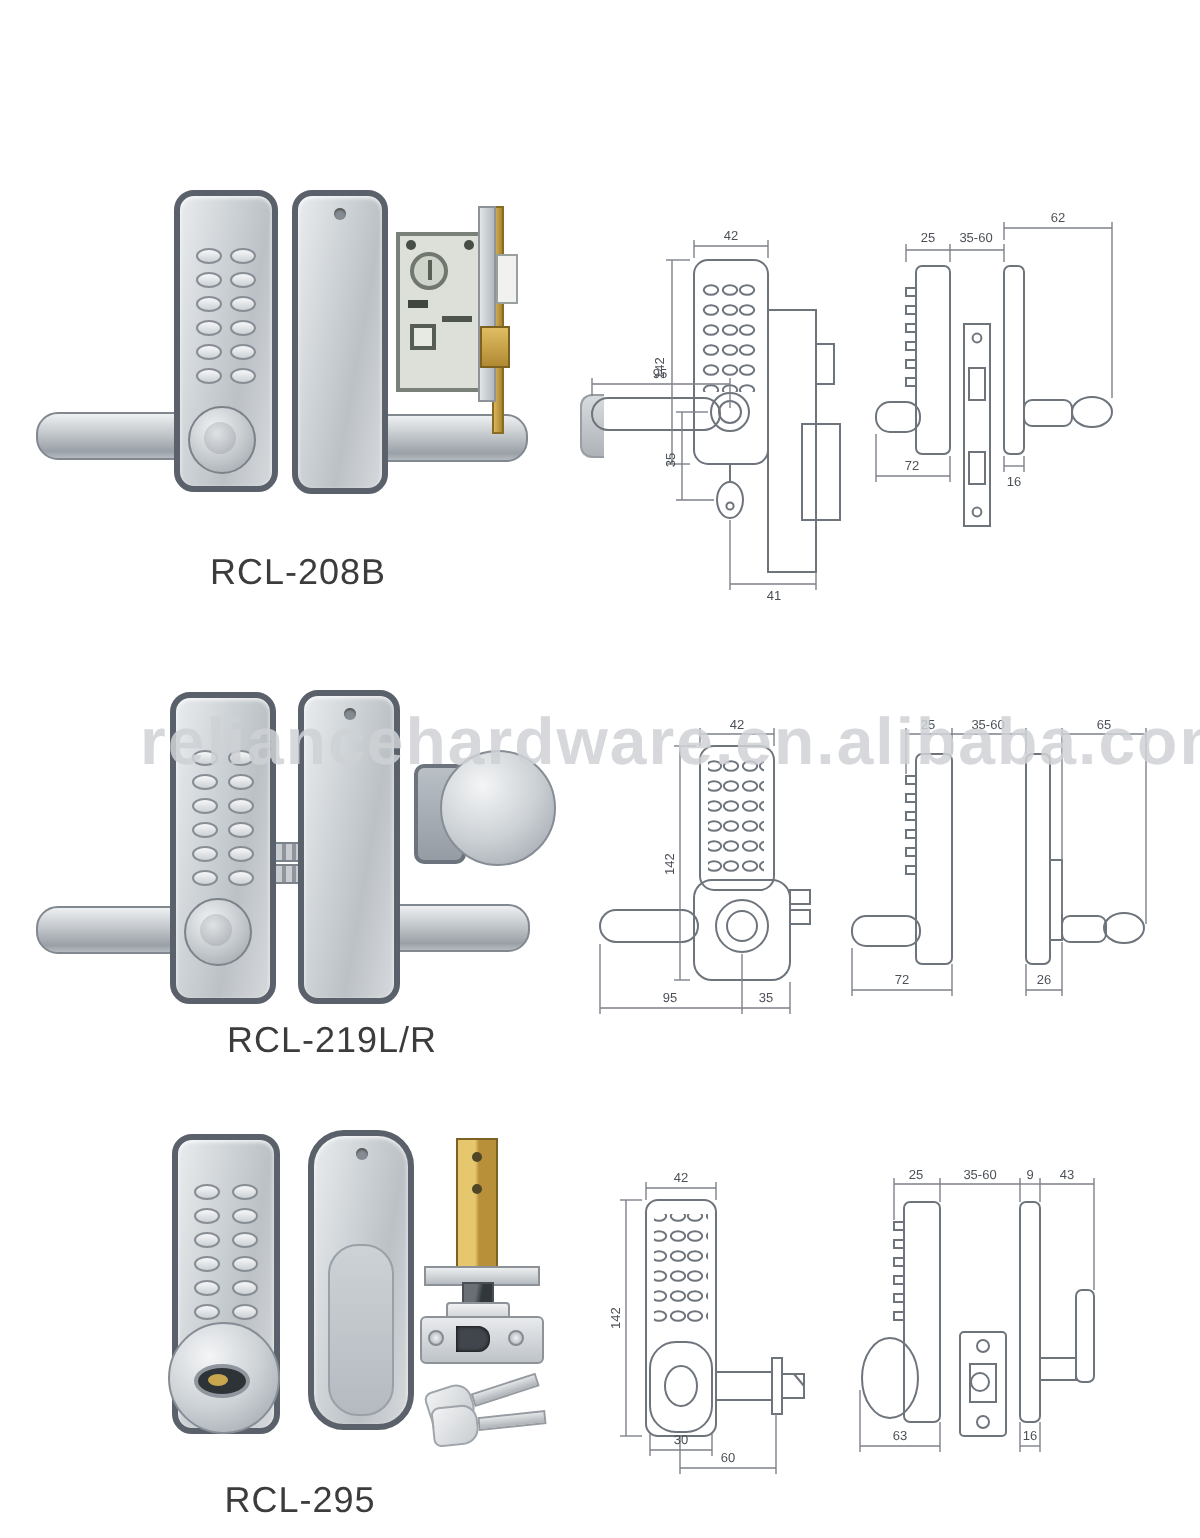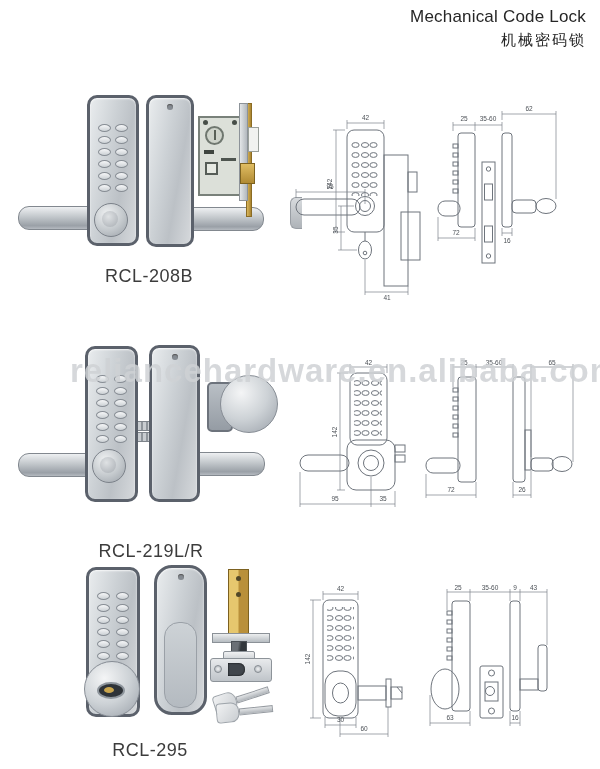--- a/index.html
+++ b/index.html
@@ -83,24 +83,20 @@
   .draw{position:absolute;z-index:5;}
   .oln{fill:none;stroke:#6e747c;stroke-width:1;}
   .dln line{stroke:#7d828a;stroke-width:.7;}
   .draw text{font-size:6.5px;fill:#4c5157;text-anchor:middle;font-family:"Liberation Sans",sans-serif;}
 </style>
 </head>
 <body>
 
 <div class="page">
 
-  <div class="title">
-    <div class="en">Mechanical Code Lock</div>
-    <div class="cn">机械密码锁</div>
-  </div>
 
   <div class="wm">reliancehardware.en.alibaba.com</div>
 
   <div>
     <div class="lever" style="left:18px;top:206px;width:96px;"></div>
     <div class="lockbody" style="left:87px;top:95px;width:46px;height:145px;">
       <div class="kpad">
           <div class="kbtn"></div>
           <div class="kbtn"></div>
           <div class="kbtn"></div>
@@ -126,21 +122,21 @@
       <div class="m-cyl"></div>
       <div class="m-slot"></div>
       <div class="m-sq"></div>
       <div class="m-bar"></div>
     </div>
     <div class="fplate" style="left:239px;top:103px;width:7px;height:96px;"></div>
     <div class="brassbar" style="left:246px;top:103px;width:4px;height:112px;"></div>
     <div class="boltw" style="left:248px;top:127px;width:9px;height:23px;"></div>
     <div class="blatch" style="left:240px;top:163px;width:13px;height:19px;"></div>
     <div class="blob" style="left:290px;top:197px;"></div>
-    <div class="model" style="left:90px;top:266px;width:118px;">RCL-208B</div>
+    <div class="model" style="left:90px;top:276px;width:118px;">RCL-208B</div>
 
     <svg class="draw" style="left:288px;top:100px;" width="312" height="205" viewBox="0 0 312 205">
       <defs>
         <pattern id="kpA" width="18" height="10" patternUnits="userSpaceOnUse">
           <ellipse cx="5" cy="5" rx="3.6" ry="2.4" class="oln"></ellipse>
           <ellipse cx="13.5" cy="5" rx="3.6" ry="2.4" class="oln"></ellipse>
         </pattern>
       </defs>
       <g class="oln">
         <rect x="96" y="55" width="24" height="131"></rect>
@@ -237,21 +233,21 @@
         </div>
     </div>
     <div class="spindle" style="left:132px;top:421px;"></div>
     <div class="spindle" style="left:132px;top:432px;"></div>
     <div class="lever" style="left:177px;top:452px;width:86px;"></div>
     <div class="lockbody" style="left:149px;top:345px;width:45px;height:151px;">
       <div class="phole"></div>
     </div>
     <div class="kplate" style="left:207px;top:382px;"></div>
     <div class="dome" style="left:220px;top:375px;"></div>
-    <div class="model" style="left:86px;top:510px;width:130px;margin-top:31px;">RCL-219L/R</div>
+    <div class="model" style="left:101px;top:510px;width:130px;">RCL-219L/R</div>
 
     <svg class="draw" style="left:298px;top:358px;" width="302" height="192" viewBox="0 0 302 192">
       <defs>
         <pattern id="kpB" width="18" height="10" patternUnits="userSpaceOnUse">
           <ellipse cx="5" cy="5" rx="3.6" ry="2.4" class="oln"></ellipse>
           <ellipse cx="13.5" cy="5" rx="3.6" ry="2.4" class="oln"></ellipse>
         </pattern>
       </defs>
       <g class="oln">
         <rect x="52" y="15" width="37" height="72" rx="7"></rect>

